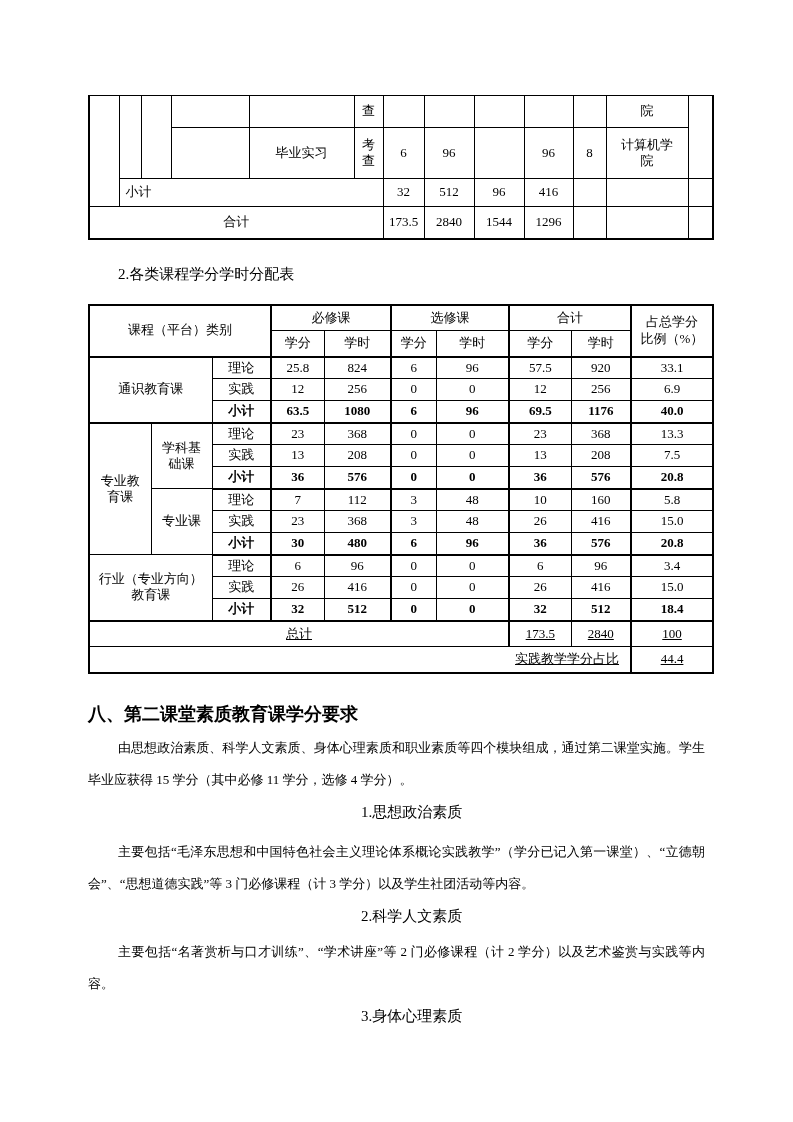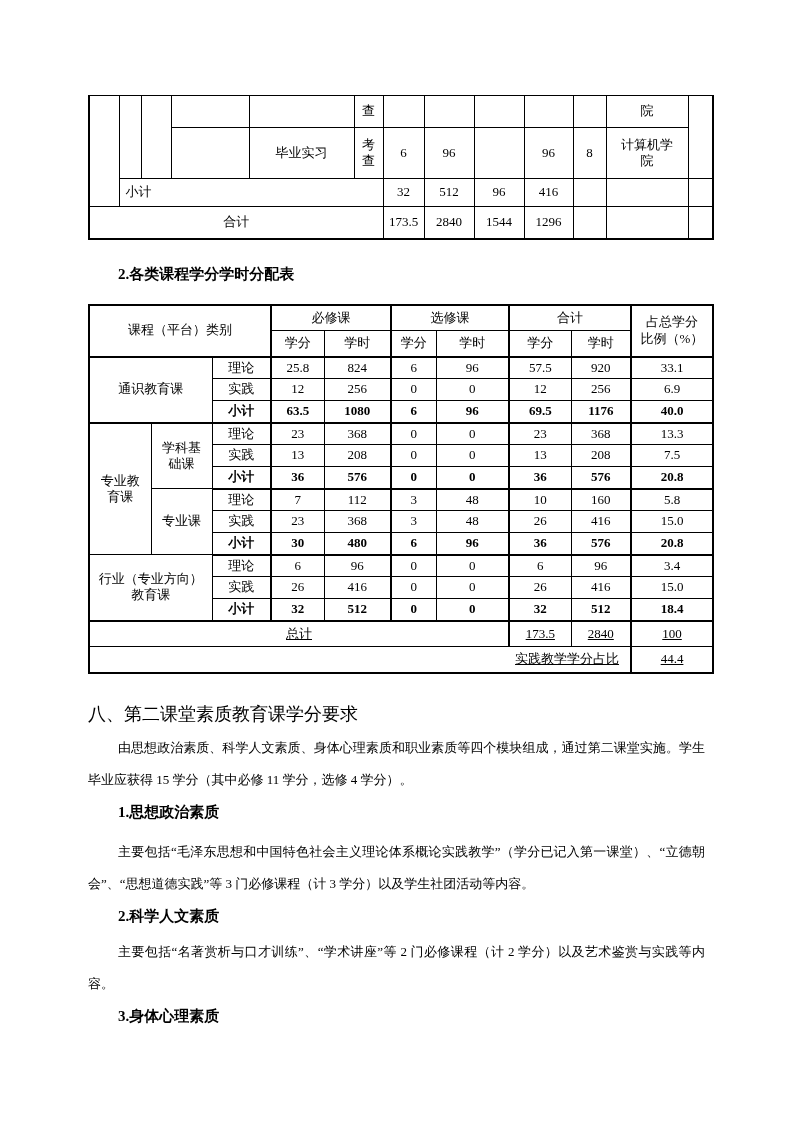--- a/index.html
+++ b/index.html
@@ -26,34 +26,34 @@
 
   
   .t1 { border:2px solid #000; border-top:1px solid #000; }
   .t1 tr.r1 td { height:32px; }
   .t1 tr.r2 td { height:51px; }
   .t1 tr.r3 td { height:28px; }
   .t1 tr.r4 td { height:32px; }
   .t1 td.left { text-align:left; padding-left:6px; }
 
   
-  .title2 { margin-top:24px; padding-left:30px; font-size:15px; font-weight:bold; line-height:20px; }
+  .title2 { margin-top:24px; padding-left:30px; font-size:15px; font-weight:normal; line-height:20px; }
   .t2 { margin-top:20px; border:2px solid #000; }
   .t2 tr.hrow td { height:26px; }
   .t2 tr.drow td { height:22px; }
   .t2 tr.frow td { height:26px;text-decoration:underline; }
   .t2 tr.sub td { font-weight:bold; }
   .t2 td.gl { border-left:2px solid #000; }
   .t2 tr.gbrow td, .t2 td.gb { border-bottom:2px solid #000; }
   .t2 td.right { text-align:right; padding-right:11px; }
 
   
-  .heading { margin-top:26px; font-size:18px; font-weight:normal; line-height:28px; }
+  .heading { margin-top:26px; font-size:18px; font-weight:bold; line-height:28px; }
   .para { margin-top:4px; font-size:13px; line-height:32px; text-align:justify; text-indent:30px; }
-  .subhead { font-size:15px; font-weight:bold; line-height:32px; text-indent:30px; }
+  .subhead { font-size:15px; font-weight:normal; line-height:32px; text-indent:30px;text-align:center; }
 </style>
 </head>
 <body>
 
 <div class="page">
 
   <table class="t1">
     <colgroup>
       <col style="width:30px">
         <col style="width:22px">

